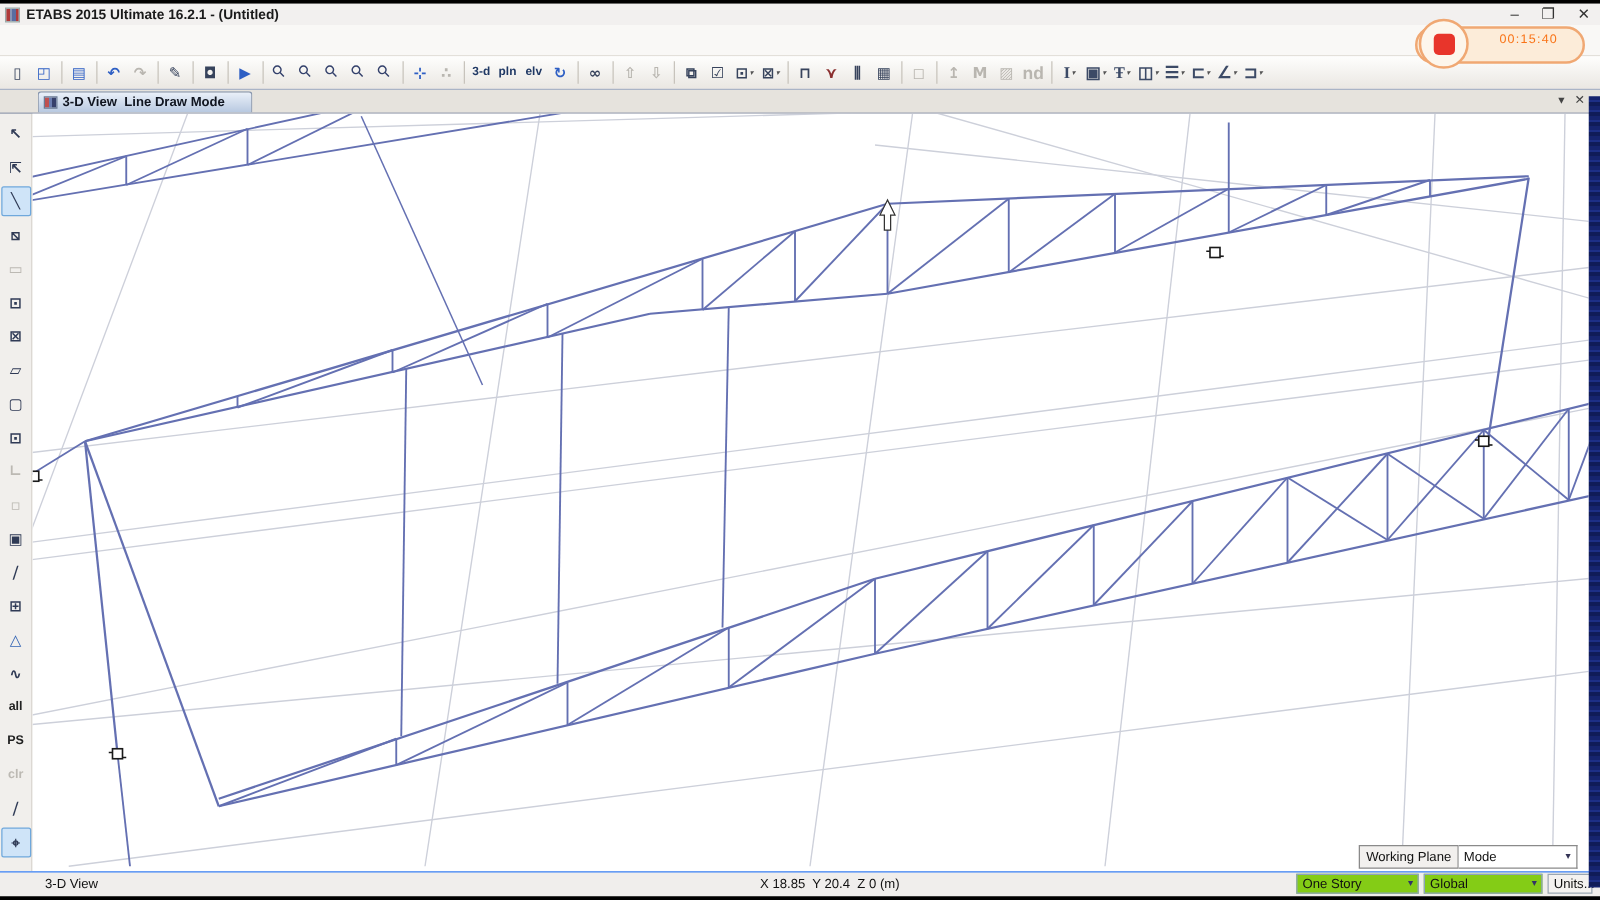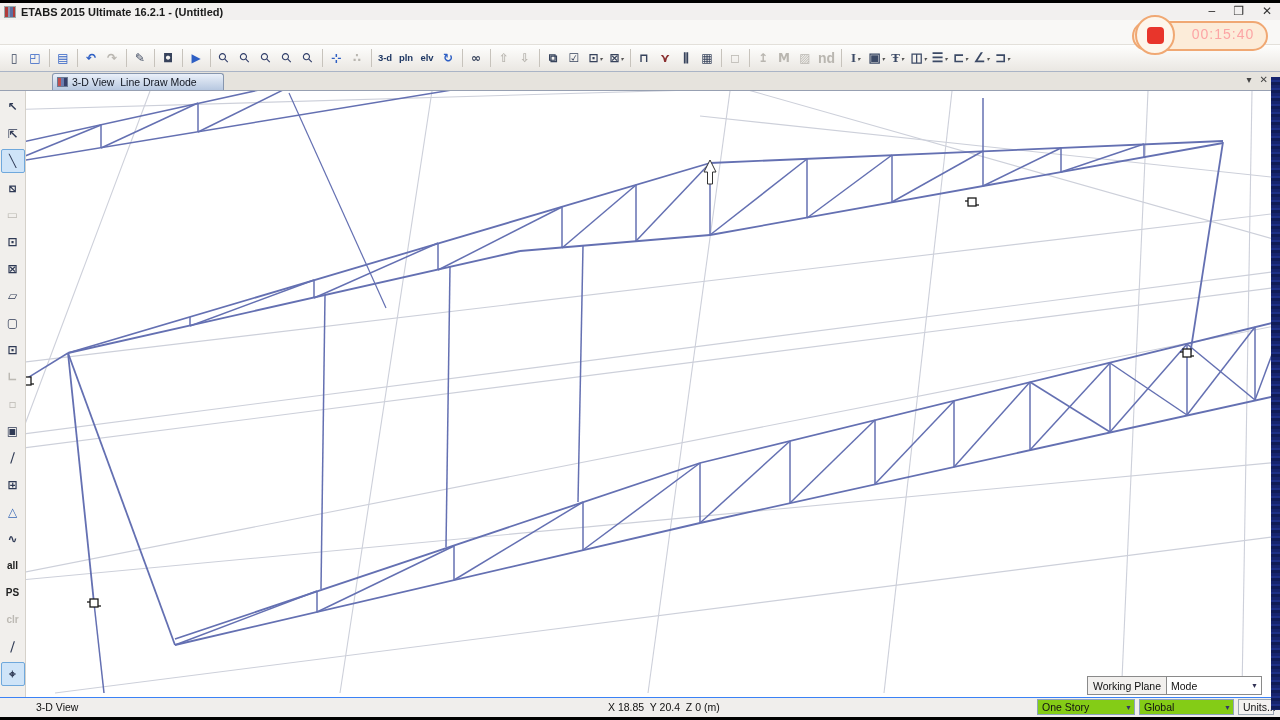--- a/index.html
+++ b/index.html
@@ -30,23 +30,23 @@
   .tbtn.gray .gl{color:#b9b6b0;}
   .tbtn.red .gl{color:#8a2f2f;}
   .tbtn.mag .gl{transform:rotate(-45deg);font-size:13px;color:#33406b;}
   .tbtn.txt .gl{font-size:9.5px;font-weight:bold;color:#1f3864;font-family:"Liberation Sans",sans-serif;}
   .tbtn.txt2 .gl{font-size:14px;color:#b9b6b0;font-family:"Liberation Sans",sans-serif;}
   .tbtn.sec .gl{font-family:"Liberation Serif",serif;font-weight:bold;font-size:13px;color:#3c4a66;}
   .tsep{width:1px;height:18px;background:#c7c3bc;display:inline-block;margin:0 3px;flex:none;}
 
   
   .tabstrip{height:18px;background:#e6e3dd;position:relative;border-bottom:1px solid #97a0b2;}
-  .tab{position:absolute;left:52px;top:1px;height:17px;width:172px;display:flex;align-items:center;
+  .tab{position:absolute;left:30px;top:1px;height:17px;width:172px;display:flex;align-items:center;
     background:linear-gradient(#eaf0f9,#b7c8e0);border:1px solid #8796ae;border-bottom:none;
-    border-radius:3px 3px 0 0;padding-left:4px;box-sizing:border-box;}
+    border-radius:3px 3px 0 0;padding-left:4px;box-sizing:border-box;font-weight:bold;}
   .tabicon{width:11px;height:10px;margin-right:4px;background:
     linear-gradient(90deg,#c05050 0 3px,#6b7db0 3px 6px,#37406b 6px 9px,#9aa8c8 9px 11px);
     border:1px solid #6b7a94;box-sizing:border-box;}
   .tab .lbl{font-size:10.5px;color:#101520;white-space:pre;}
   .tabctrls{position:absolute;right:12px;top:2px;display:flex;gap:8px;font-size:10px;color:#444;}
 
   
   .main{display:flex;height:606px;}
   .leftbar{width:26px;background:#f1efec;border-right:1px solid #d5d1ca;display:flex;flex-direction:column;
     align-items:center;padding-top:2px;box-sizing:border-box;}
@@ -77,21 +77,21 @@
   .sbtn{position:absolute;top:1px;height:16px;background:#f4f2f0;border:1px solid #9a9archae6b2;
      border:1px solid #9aa6b2;display:flex;align-items:center;padding:0 4px;box-sizing:border-box;}
 
   
   .recorder{position:absolute;left:1132px;top:18px;width:137px;height:33px;z-index:50;}
   .recpill{position:absolute;left:0;top:3px;width:136px;height:30px;border-radius:16px;
      background:#fcecd9;border:2px solid #f0a873;box-sizing:border-box;}
   .reccircle{position:absolute;left:3px;top:-3px;width:40px;height:40px;border-radius:50%;
      background:#fdf6ec;border:2px solid #f0a873;box-sizing:border-box;display:flex;align-items:center;justify-content:center;}
   .recsquare{width:17px;height:17px;border-radius:4px;background:#e8352b;}
-  .rectime{position:absolute;left:52px;top:8px;width:78px;text-align:center;font-size:14px;color:#fca5a5;letter-spacing:1px;}
+  .rectime{position:absolute;left:52px;top:8px;width:78px;text-align:center;font-size:10px;color:#f97316;letter-spacing:1px;}
 
   
   .rightstrip{position:absolute;left:1271px;top:77px;width:9px;height:633px;z-index:40;
      background:repeating-linear-gradient(#16246e 0 3px,#1d2f86 3px 5px,#101c58 5px 8px);}
 </style>
 </head>
 <body>
 
 <div id="app">
 

